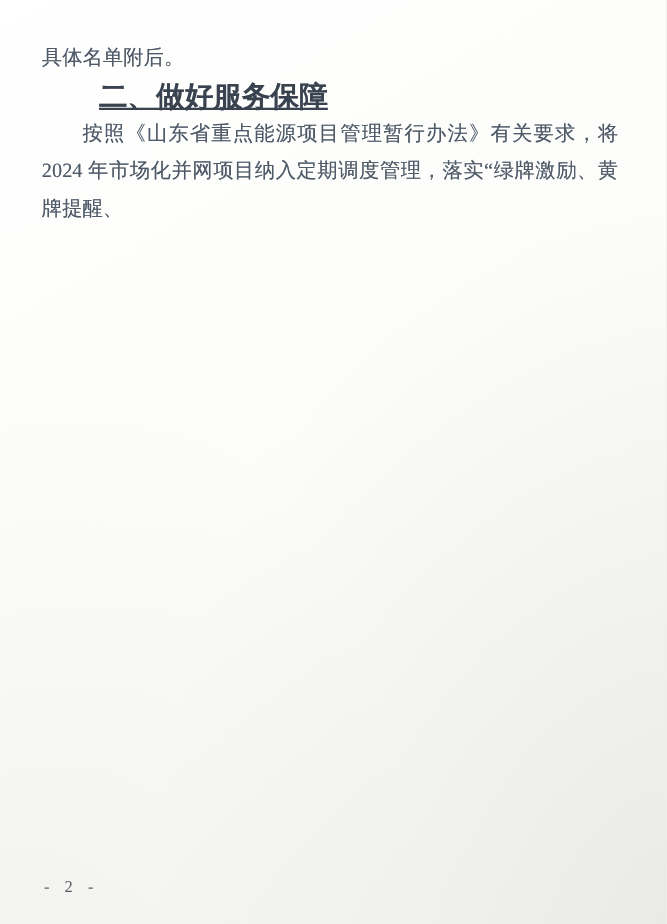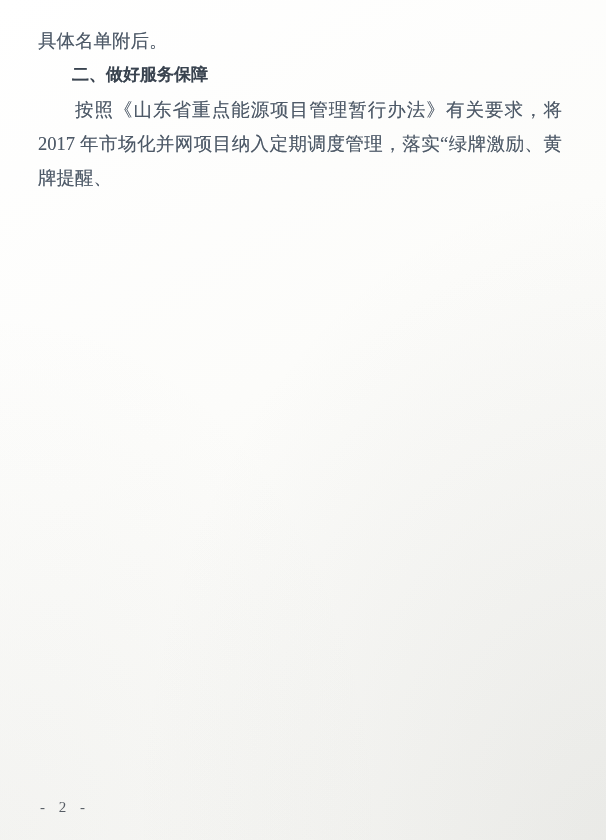--- a/index.html
+++ b/index.html
@@ -16,58 +16,59 @@
     height: 840px;
     background:
       radial-gradient(ellipse at 100% 100%, rgba(150,152,148,0.12), rgba(150,152,148,0) 55%),
       radial-gradient(ellipse at 0% 100%, rgba(150,152,148,0.06), rgba(150,152,148,0) 45%),
       linear-gradient(150deg, #ffffff 0%, #fcfcfa 45%, #f5f5f2 100%);
     overflow: hidden;
   }
   .content {
     position: absolute;
     left: 38px;
-    top: 24px;
+    top: 36px;
     width: 524px;
   }
   .content p {
     margin: 0;
     line-height: 34.3px;
     text-align: justify;
   }
   .content p.body {
     font-family: "Liberation Serif", "DejaVu Serif", serif;
     font-size: 18.5px;
     color: #4e5a68;
     text-shadow: 0 0 0.6px rgba(78,90,104,0.55);
   }
   .content p.indent {
     text-indent: 2em;
   }
   .content p.heading {
     font-family: "Liberation Sans", "DejaVu Sans", sans-serif;
-    font-size: 17px;
+    font-size: 26px;
     font-weight: 700;
     color: #39434f;
     text-indent: 2em;
     text-shadow: 0 0 0.5px rgba(57,67,79,0.5);
+    text-decoration: underline;
   }
   .page-number {
     position: absolute;
     left: 40px;
     top: 799px;
     font-family: "Liberation Serif", "DejaVu Serif", serif;
     font-size: 15px;
     color: #565c64;
     letter-spacing: 5px;
   }
 </style>
 </head>
 <body>
 
 <div class="page">
   <div class="content" id="paragraphs">
       <p class="body">具体名单附后。</p>
       <p class="heading indent">二、做好服务保障</p>
-      <p class="body indent">按照《山东省重点能源项目管理暂行办法》有关要求，将 2017 年市场化并网项目纳入定期调度管理，落实“绿牌激励、黄牌提醒、</p>
+      <p class="body indent">按照《山东省重点能源项目管理暂行办法》有关要求，将 2024 年市场化并网项目纳入定期调度管理，落实“绿牌激励、黄牌提醒、</p>
     </div>
   <div class="page-number">- 2 -</div>
 </div>
 
 </body></html>

